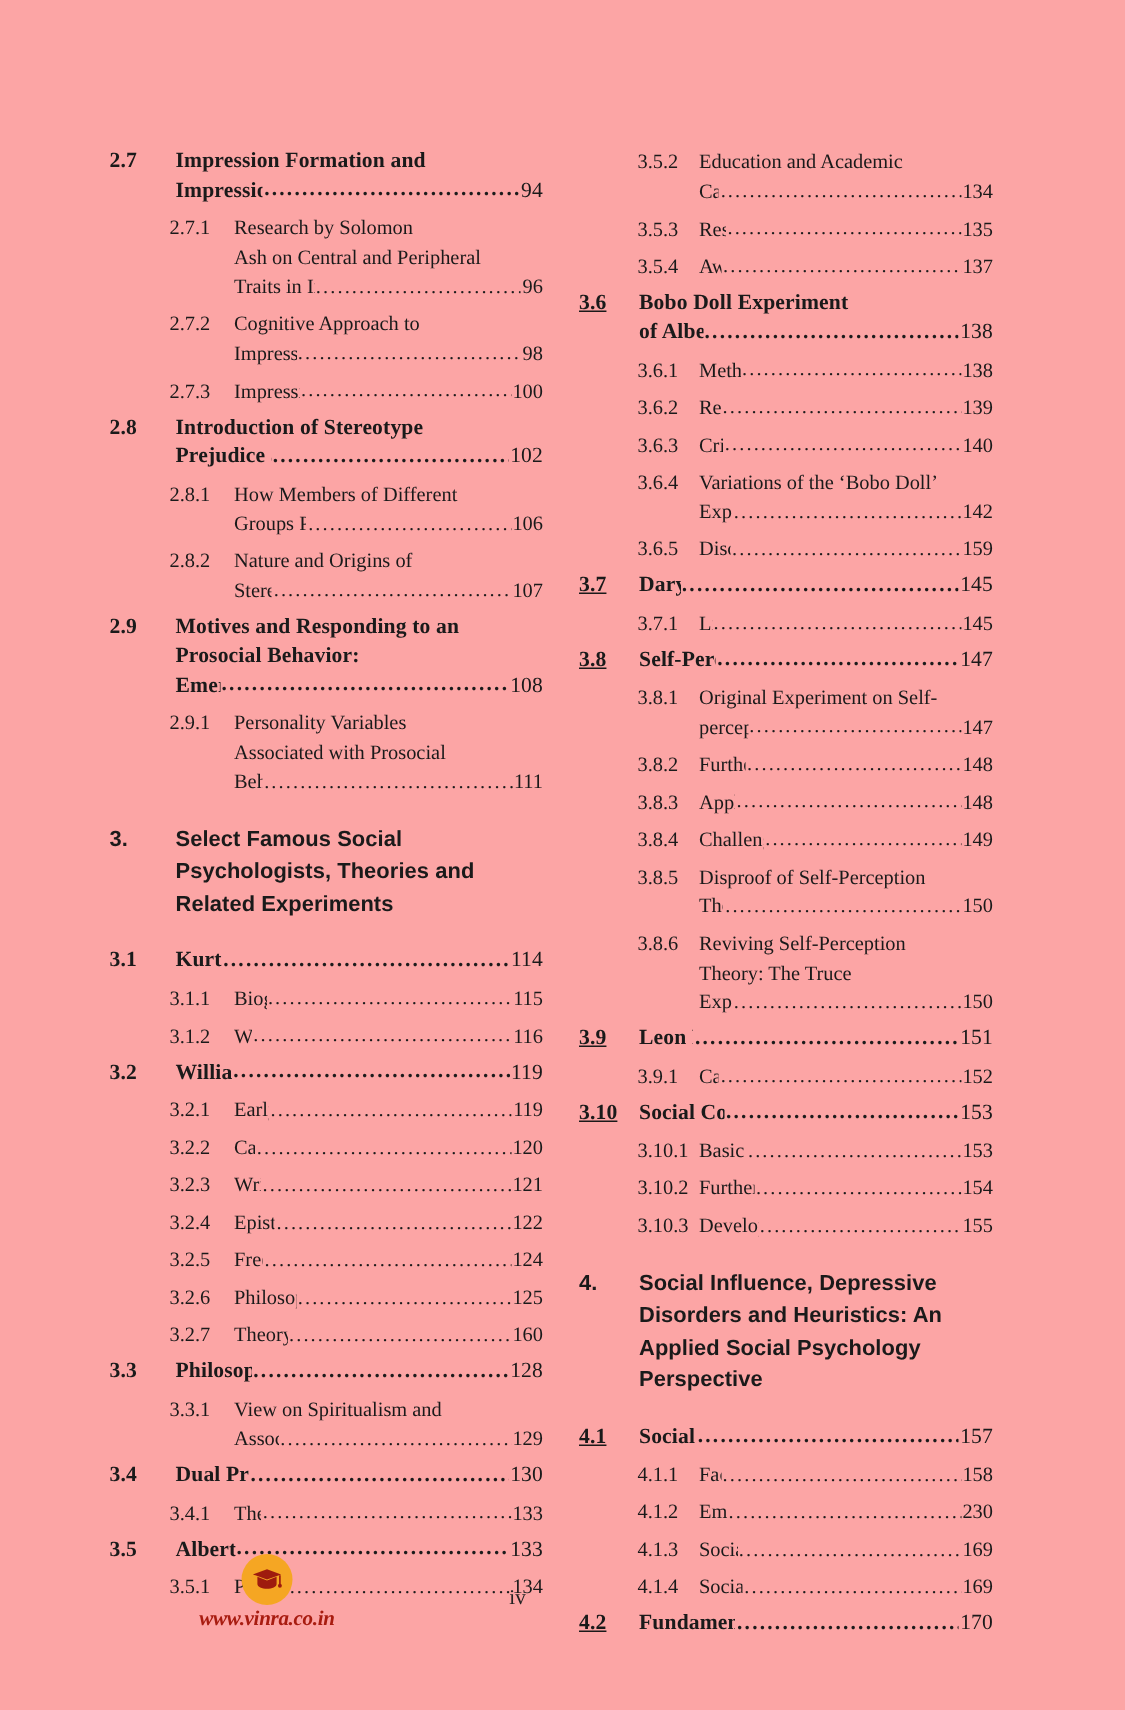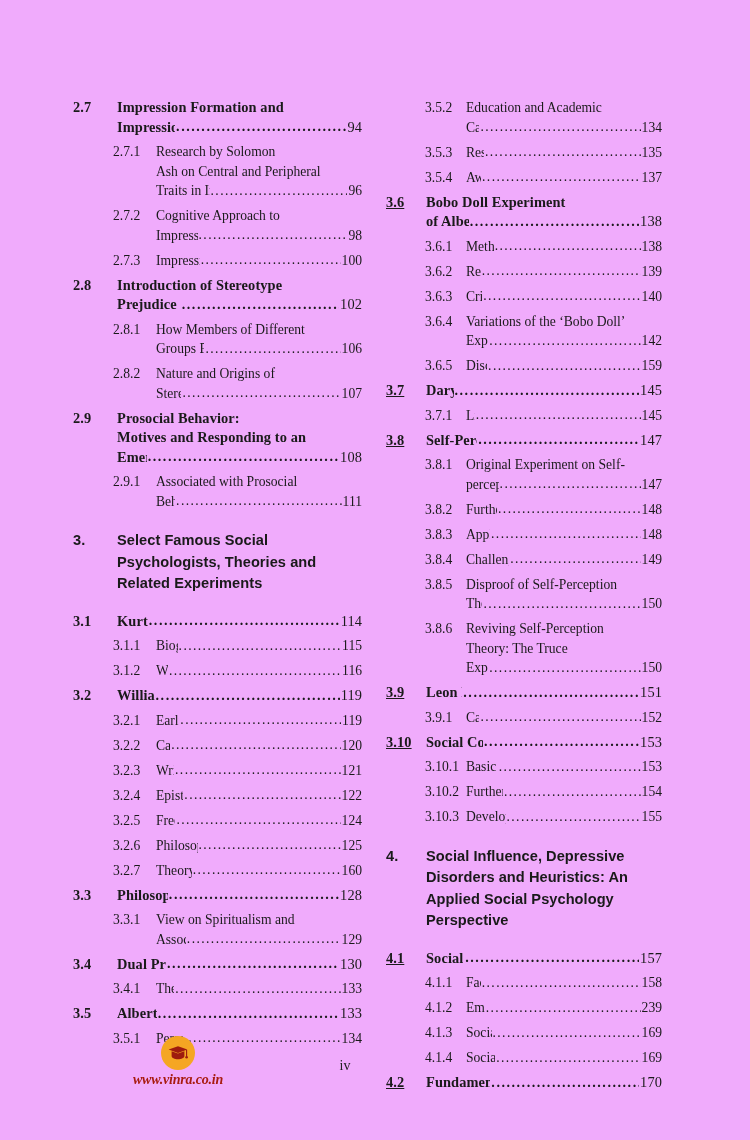--- a/index.html
+++ b/index.html
@@ -15,21 +15,21 @@
     color: #1a1a1a;
     overflow: hidden;
   }
 
   #page {
     position: absolute;
     left: 0;
     top: 0;
     width: 750px;
     height: 1140px;
-    background: #f0abfc;
+    background: #fca5a5;
   }
 
   .columns {
     position: absolute;
     left: 0;
     top: 98px;
     width: 750px;
     display: flex;
     flex-direction: row;
     align-items: flex-start;
@@ -273,32 +273,33 @@
             <div class="tl-row">
               <span class="tl-text">Stereotyping </span>
               <span class="tl-leader">..........................................................................................</span>
               <span class="tl-page">107</span>
             </div>
           </div>
         </div>
         <div class="entry lvl-section">
           <div class="num">2.9</div>
           <div class="body">
+            <div class="wrapline">Motives and Responding to an</div>
             <div class="wrapline">Prosocial Behavior:</div>
-            <div class="wrapline">Motives and Responding to an</div>
             <div class="tl-row">
               <span class="tl-text">Emergency </span>
               <span class="tl-leader">..........................................................................................</span>
               <span class="tl-page">108</span>
             </div>
           </div>
         </div>
         <div class="entry lvl-sub">
           <div class="num">2.9.1</div>
           <div class="body">
+            <div class="wrapline">Personality Variables</div>
             <div class="wrapline">Associated with Prosocial</div>
             <div class="tl-row">
               <span class="tl-text">Behavior </span>
               <span class="tl-leader">..........................................................................................</span>
               <span class="tl-page">111</span>
             </div>
           </div>
         </div>
         <div class="entry lvl-chapter">
           <div class="num">3.</div>
@@ -756,21 +757,21 @@
               <span class="tl-page">158</span>
             </div>
           </div>
         </div>
         <div class="entry lvl-sub">
           <div class="num">4.1.2</div>
           <div class="body">
             <div class="tl-row">
               <span class="tl-text">Emotions</span>
               <span class="tl-leader">..........................................................................................</span>
-              <span class="tl-page">239</span>
+              <span class="tl-page">230</span>
             </div>
           </div>
         </div>
         <div class="entry lvl-sub">
           <div class="num">4.1.3</div>
           <div class="body">
             <div class="tl-row">
               <span class="tl-text">Social Trends </span>
               <span class="tl-leader">..........................................................................................</span>
               <span class="tl-page">169</span>

